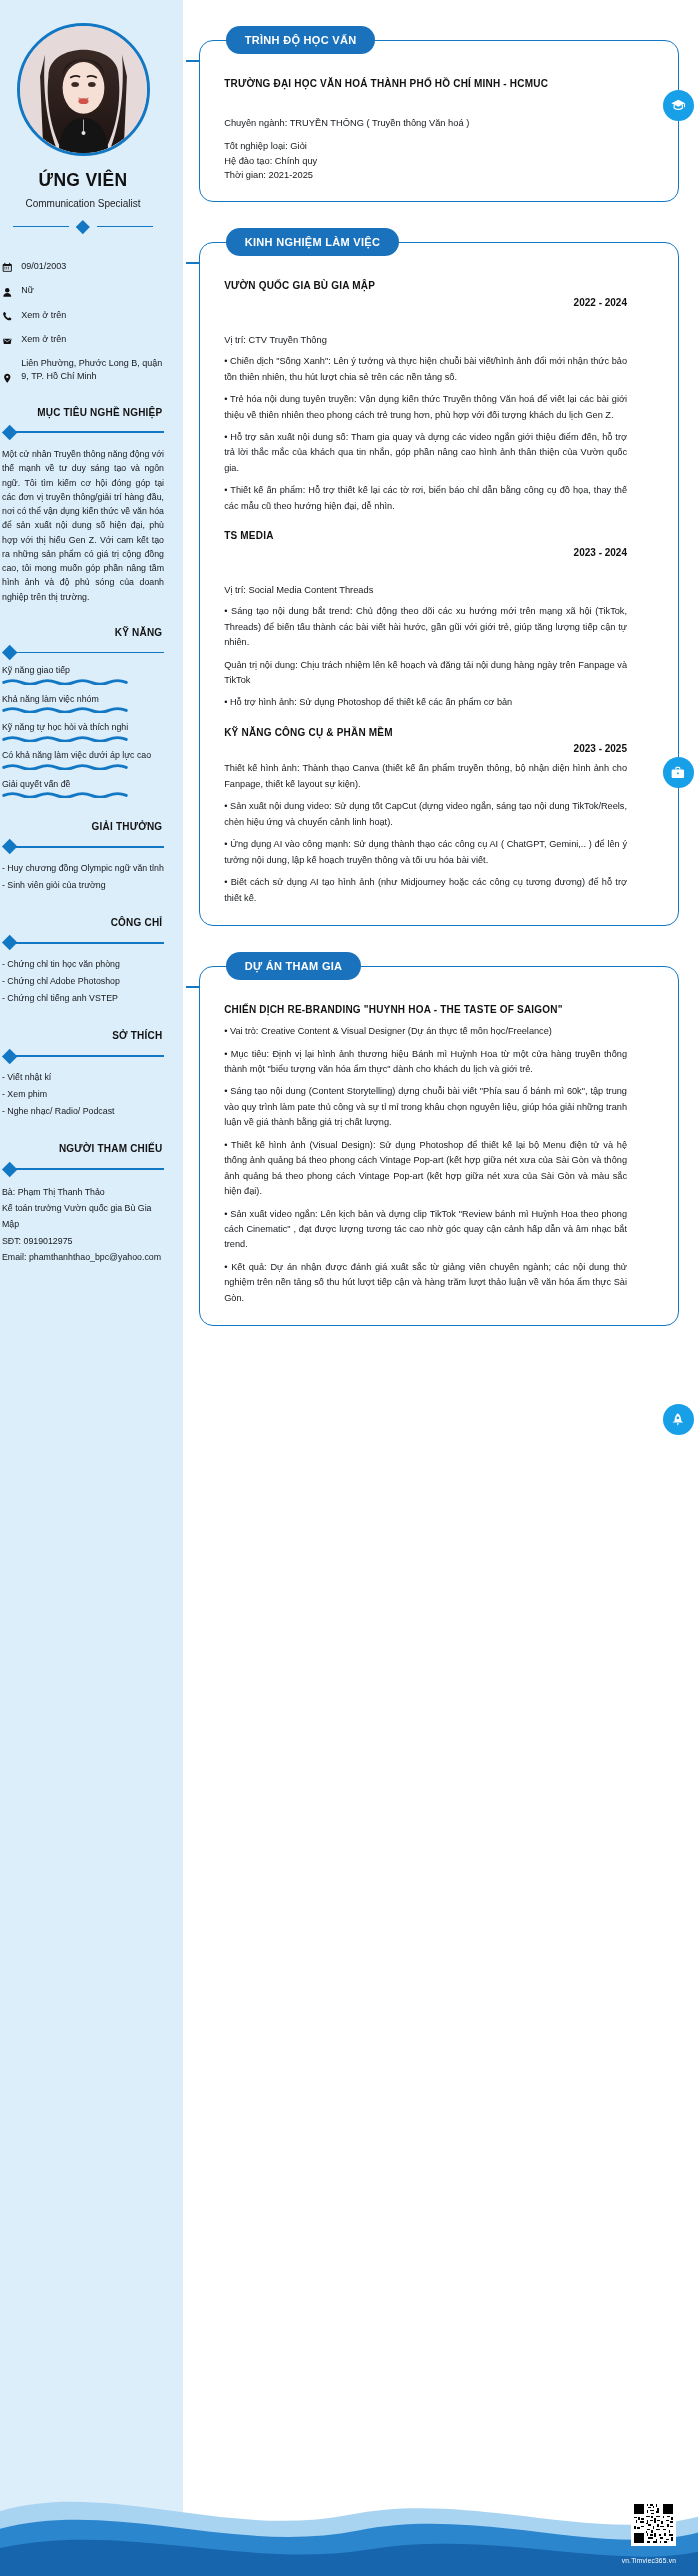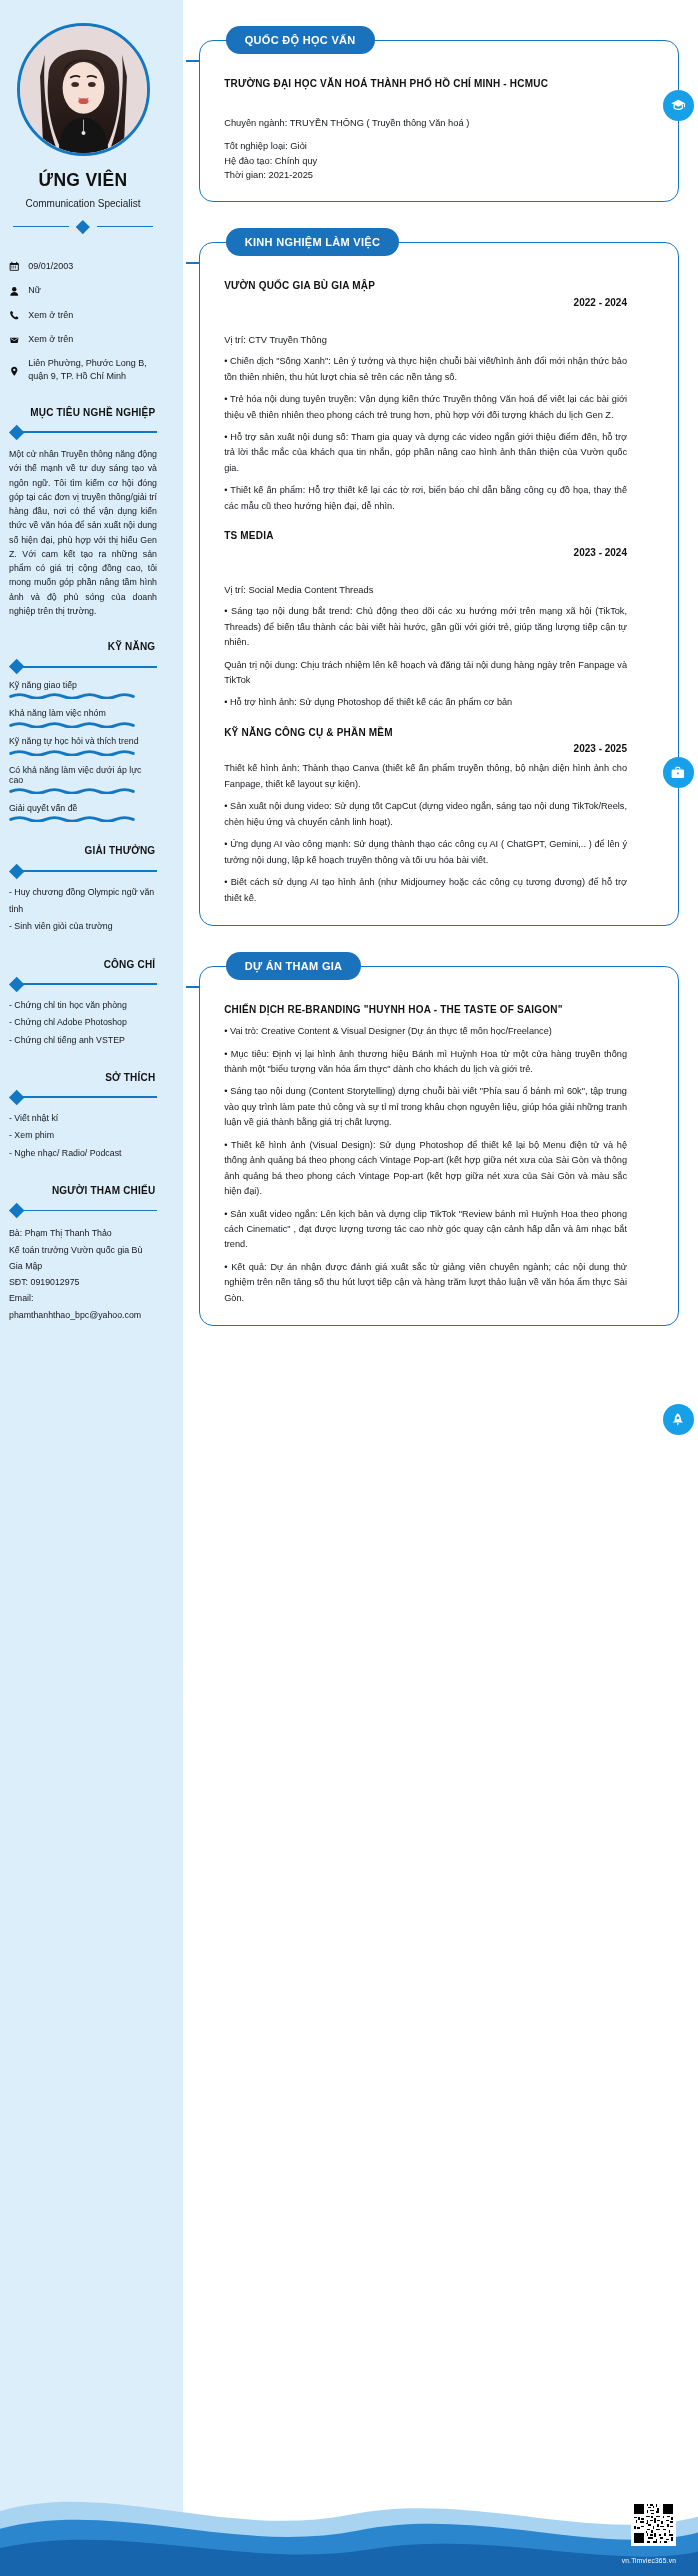--- a/index.html
+++ b/index.html
@@ -27,21 +27,21 @@
   .sidebar-wave {
     position: absolute;
     left: 147px; top: 0;
     width: 52px;
     height: 2576px;
     pointer-events: none;
   }
   .sidebar-inner {
     position: relative;
     z-index: 3;
-    padding: 0 9px;
+    padding: 0 2px;
     width: 166px;
   }
 
   
   .avatar-wrap {
     margin: 23px auto 0;
     width: 133px; height: 133px;
     border-radius: 50%;
     border: 3.5px solid #1378c4;
     overflow: hidden;
@@ -77,21 +77,21 @@
   .divider-diamond .dm {
     position: absolute; left: 65px; top: 0.9px;
     width: 9.6px; height: 9.6px; background: #1378c4;
     transform: rotate(45deg);
   }
 
   
   .contact-list { margin-top: 28px; }
   .contact-row {
     display: flex;
-    align-items: center;
+    align-items: flex-end;
     gap: 7.9px;
     margin-bottom: 11.4px;
     font-size: 9px;
     color: #15181c;
     line-height: 1.45;
   }
   .contact-row .ic {
     width: 11.4px; flex: 0 0 11.4px;
     display: flex; align-items: center; justify-content: center;
     padding-top: 0.9px;
@@ -367,21 +367,21 @@
               <path d="M2,5 q10,-4 20,0 t20,0 t20,0 t20,0 t20,0 t20,0 t20,0" stroke="#1378c4" stroke-width="3.4" fill="none" stroke-linecap="round"></path>
             </svg>
         </div>
         <div class="skill">
           <div class="nm">Khả năng làm việc nhóm</div>
           <svg class="wave" width="140" height="7" viewBox="0 0 160 8">
               <path d="M2,5 q10,-4 20,0 t20,0 t20,0 t20,0 t20,0 t20,0 t20,0" stroke="#1378c4" stroke-width="3.4" fill="none" stroke-linecap="round"></path>
             </svg>
         </div>
         <div class="skill">
-          <div class="nm">Kỹ năng tự học hỏi và thích trend</div>
+          <div class="nm">Kỹ năng tự học hỏi và thích nghi</div>
           <svg class="wave" width="140" height="7" viewBox="0 0 160 8">
               <path d="M2,5 q10,-4 20,0 t20,0 t20,0 t20,0 t20,0 t20,0 t20,0" stroke="#1378c4" stroke-width="3.4" fill="none" stroke-linecap="round"></path>
             </svg>
         </div>
         <div class="skill">
           <div class="nm">Có khả năng làm việc dưới áp lực cao</div>
           <svg class="wave" width="140" height="7" viewBox="0 0 160 8">
               <path d="M2,5 q10,-4 20,0 t20,0 t20,0 t20,0 t20,0 t20,0 t20,0" stroke="#1378c4" stroke-width="3.4" fill="none" stroke-linecap="round"></path>
             </svg>
         </div>
@@ -439,21 +439,21 @@
 
     </div>
   </div>
 
   <div class="main">
 
     <div style="height:40px"></div>
 
     <div class="card">
       <span class="pill-stub" style="left:-14px; top:19px;"></span>
-      <div class="pill">QUỐC ĐỘ HỌC VẤN</div>
+      <div class="pill">TRÌNH ĐỘ HỌC VẤN</div>
       <div class="badge" style="top:49px;">
         <svg width="16.6" height="16.6" viewBox="0 0 24 24">
             <path d="M12 4 L22 9 L12 14 L2 9 Z" fill="#fff"></path>
             <path d="M6 11.4 L6 16 C6 16 8.6 18 12 18 C15.4 18 18 16 18 16 L18 11.4" fill="none" stroke="#fff" stroke-width="1.8"></path>
             <path d="M21 9.6 L21 15" stroke="#fff" stroke-width="1.6"></path>
           </svg>
       </div>
       <div class="org">TRƯỜNG ĐẠI HỌC VĂN HOÁ THÀNH PHỐ HỒ CHÍ MINH - HCMUC</div>
       <div class="meta">Chuyên ngành: TRUYỀN THÔNG ( Truyền thông Văn hoá )</div>
       <div class="meta" style="margin-top:8.7px;">

